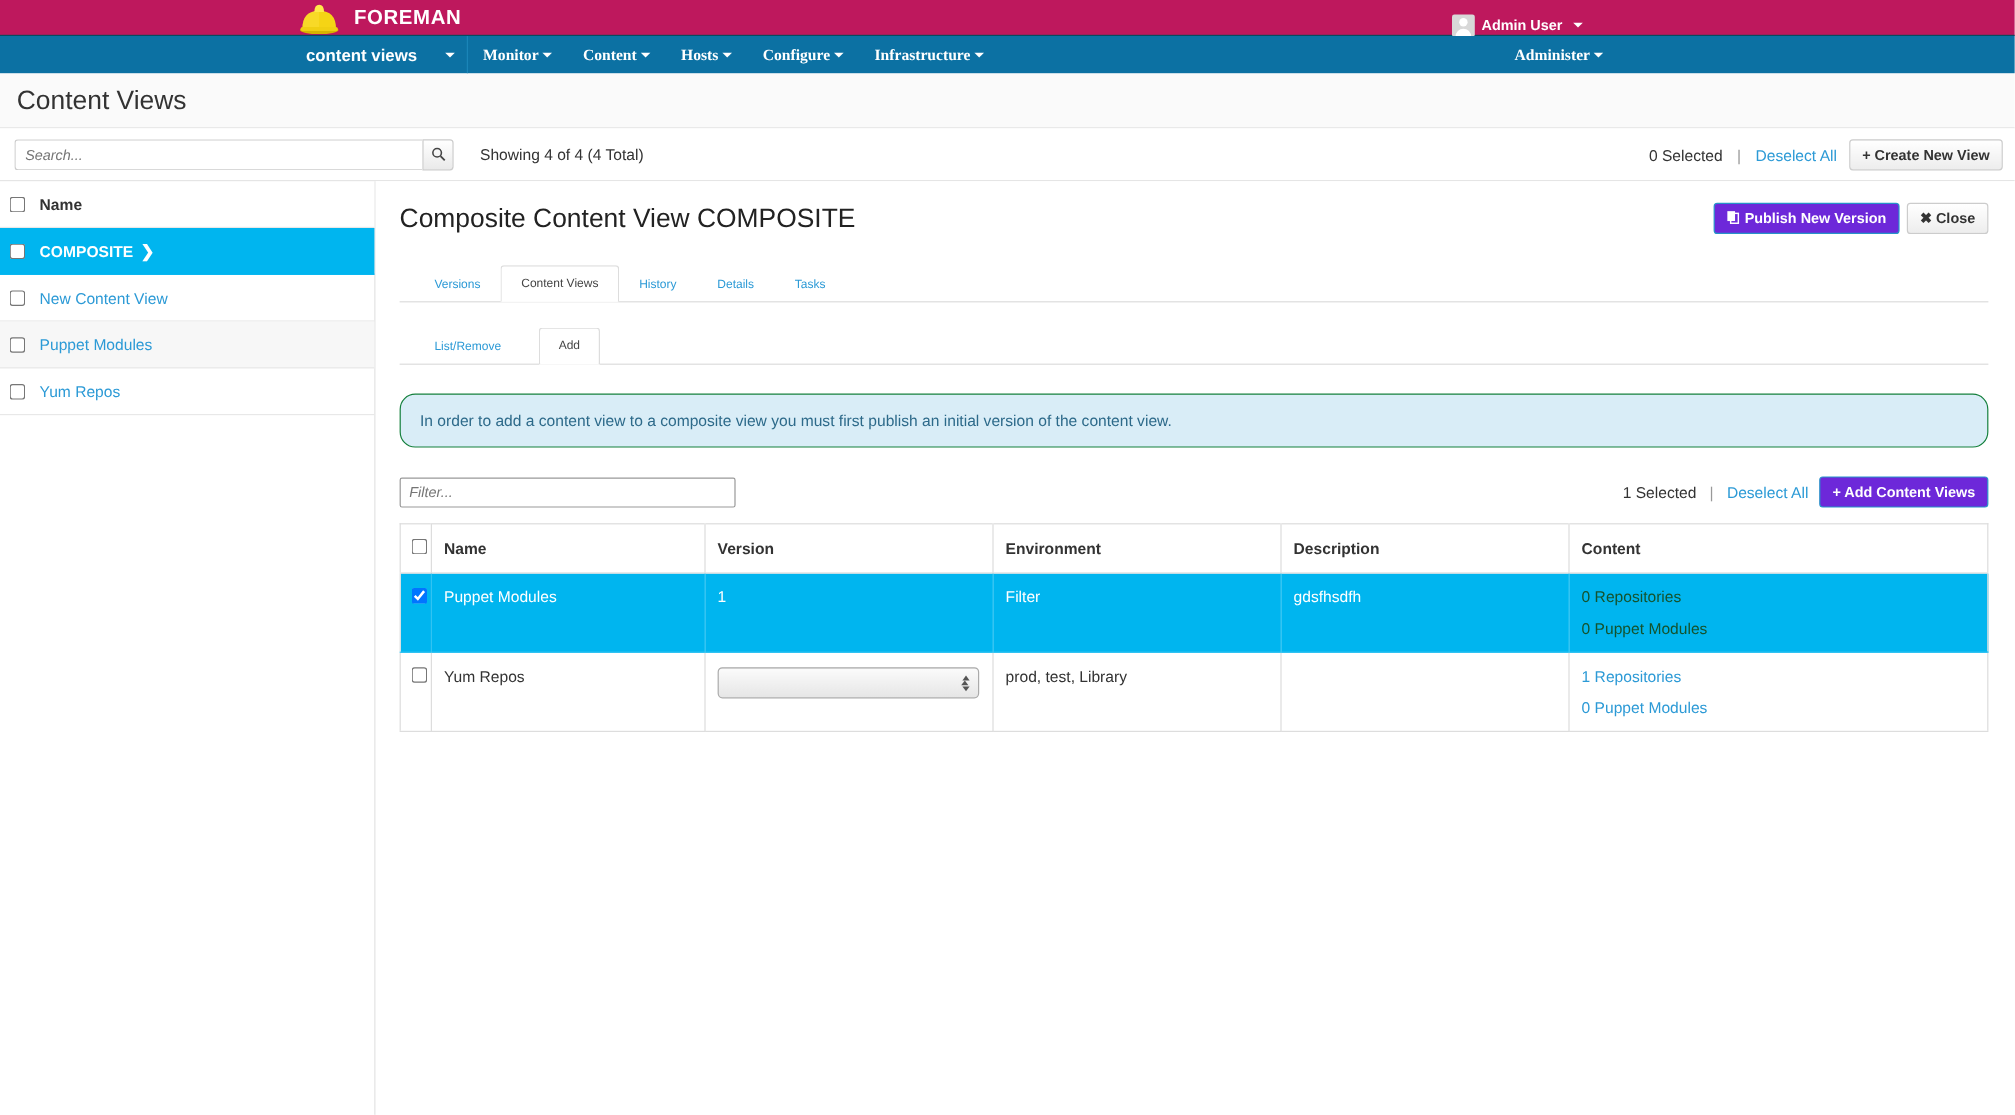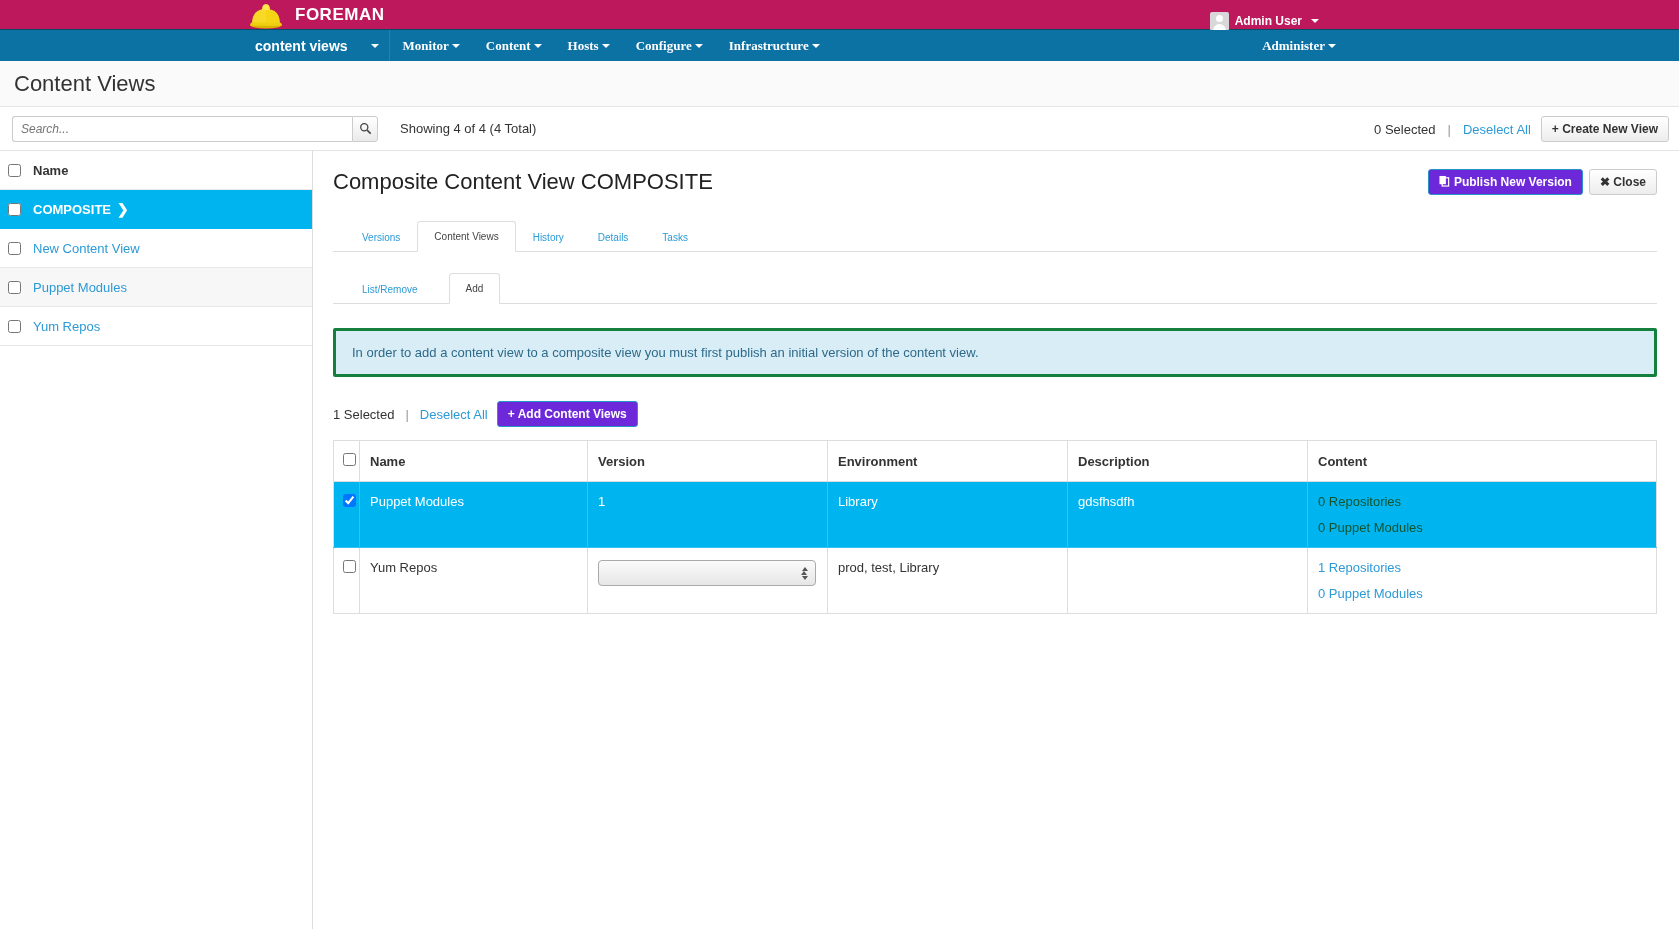--- a/index.html
+++ b/index.html
@@ -234,22 +234,22 @@
     border-bottom: 1px solid #ddd;
     margin-top: 21px;
     padding-left: 12px;
     gap: 14px;
   }
 
   
   .alert {
     margin-top: 24px;
     background: #d9edf7;
-    border: 3px solid #15803d;
-    border-radius: 2px;
+    border: 1px solid #15803d;
+    border-radius: 13px;
     color: #2d6a8a;
     font-size: 13px;
     padding: 14px 16px;
   }
 
   
   .filter-row {
     margin-top: 24px;
     display: flex; align-items: center; justify-content: space-between;
   }
@@ -457,20 +457,21 @@
     </div>
 
     <div class="subtabs">
       <div class="tab">List/Remove</div>
       <div class="tab active">Add</div>
     </div>
 
     <div class="alert">In order to add a content view to a composite view you must first publish an initial version of the content view.</div>
 
     <div class="filter-row">
+      <input class="filter-input" type="text" placeholder="Filter..." style="">
       <div class="filter-right">
         <span class="sel-count">1 Selected</span>
         <span class="sep">|</span>
         <a class="link">Deselect All</a>
         <button class="btn-primary">+ Add Content Views</button>
       </div>
     </div>
 
     <table class="cv-table">
       <thead>
@@ -487,21 +488,21 @@
       </thead>
       <tbody>
         <tr class="sel">
           <td class="col-check">
             <input type="checkbox" checked="" style="">
           </td>
           <td>
             <span class="row-name">Puppet Modules</span>
           </td>
           <td>1</td>
-          <td>Library</td>
+          <td>Filter</td>
           <td>gdsfhsdfh</td>
           <td>
             <span class="cell-link">0 Repositories</span>
             <span class="cell-link">0 Puppet Modules</span>
           </td>
         </tr>
         <tr>
           <td class="col-check">
             <input type="checkbox" style="">
           </td>

